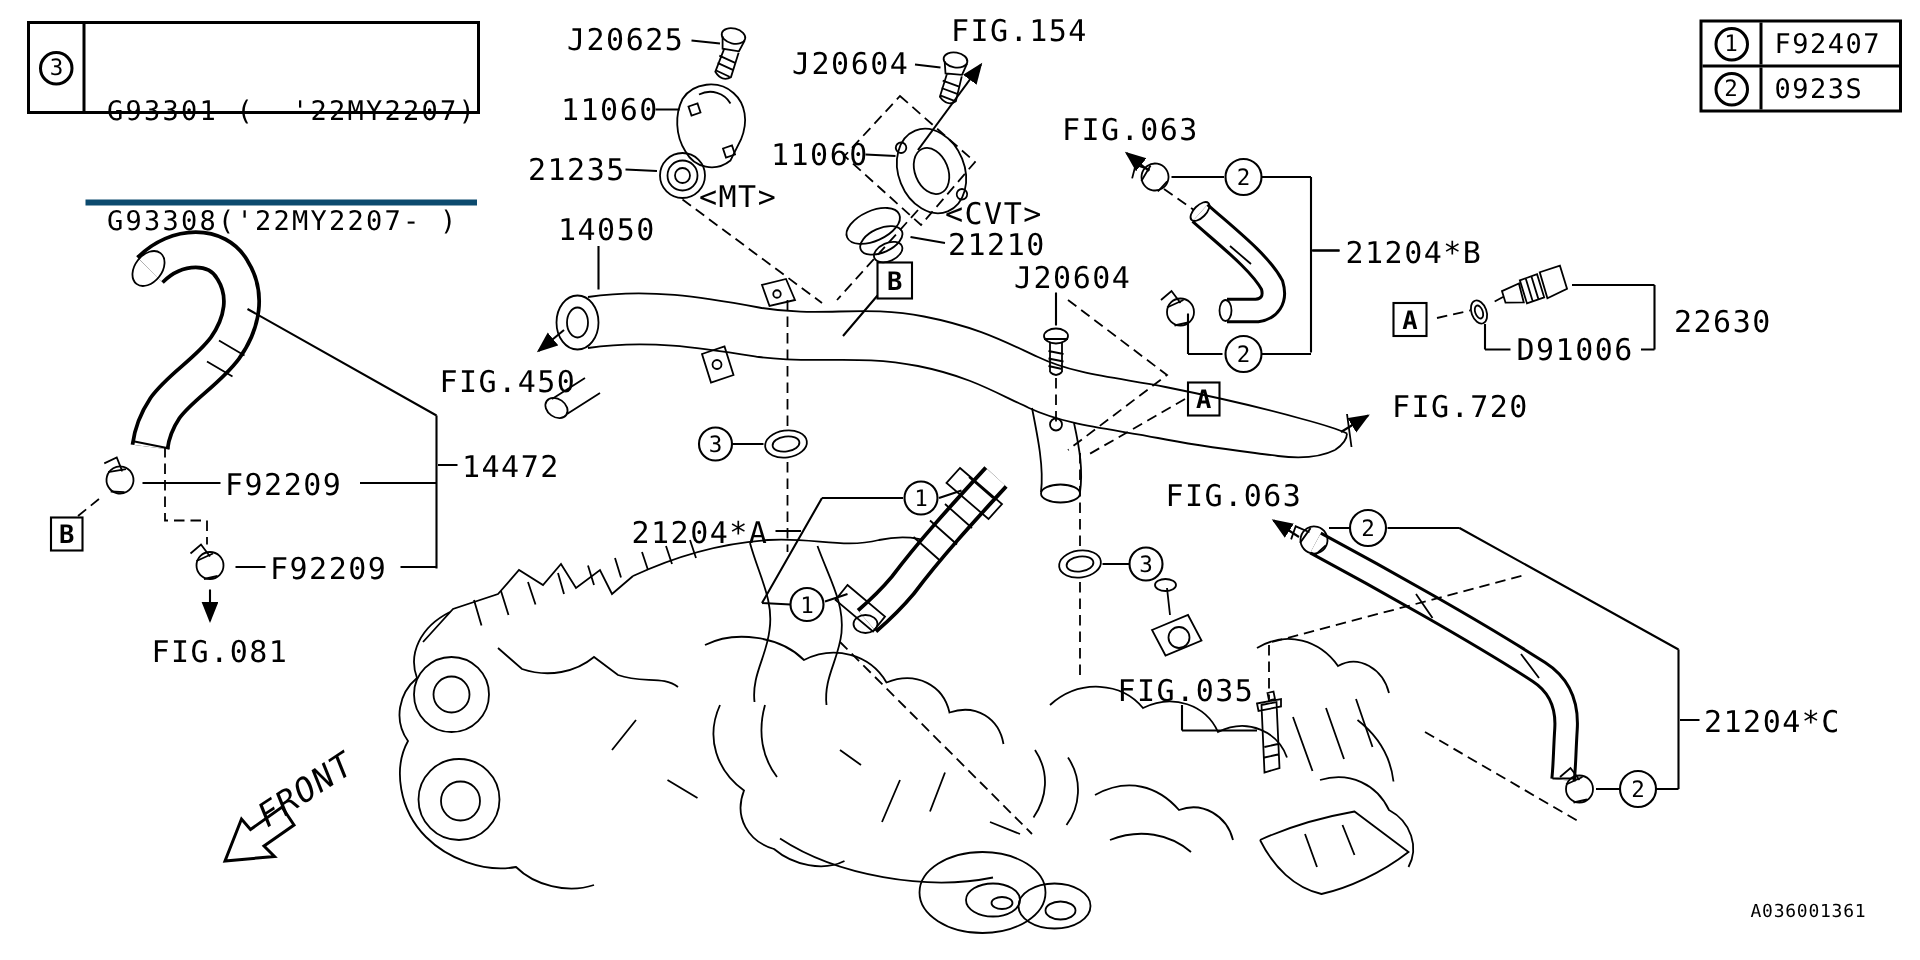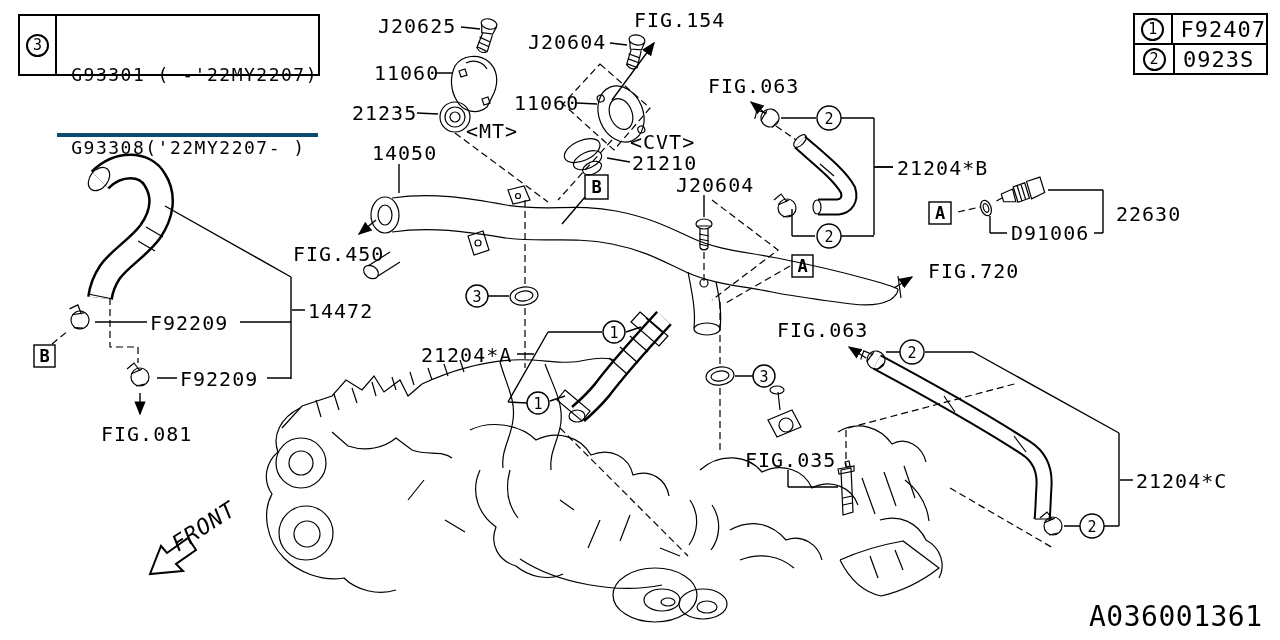--- a/index.html
+++ b/index.html
@@ -17,24 +17,24 @@
   .tube-i{stroke:#fff;fill:none;}
   
   .legend{position:absolute;border:2px solid #000;display:flex;background:#fff;box-sizing:border-box;}
   .legend .symcell{width:38px;border-right:2px solid #000;display:flex;align-items:center;justify-content:center;flex-direction:column;gap:6px;}
   .legend .rows{display:flex;flex-direction:column;flex:1;}
   .legend .row{flex:1;display:flex;align-items:center;padding-left:14px;font-size:18px;letter-spacing:1.5px;white-space:pre;margin-top:48px;}
   .legend .row + .row{border-top:4px solid #0c4a6e;}
   .legend .rrow{flex:1;display:flex;align-items:stretch;}
   .legend .rrow + .rrow{border-top:2px solid #000;}
   .legend .rrow .symcell2{width:38px;border-right:2px solid #000;display:flex;align-items:center;justify-content:center;}
-  .legend .rrow .val{flex:1;display:flex;align-items:center;padding-left:8px;font-size:22px;letter-spacing:1px;}
+  .legend .rrow .val{flex:1;display:flex;align-items:center;padding-left:8px;font-size:18px;letter-spacing:1px;}
   .circ{display:inline-flex;width:23px;height:23px;border:2px solid #000;border-radius:50%;
         align-items:center;justify-content:center;font-size:15px;box-sizing:border-box;}
-  #docnum{position:absolute;left:1089px;top:600px;font-size:28px;letter-spacing:0.5px;}
+  #docnum{position:absolute;left:1167px;top:600px;font-size:12px;letter-spacing:0.5px;}
 </style>
 </head>
 <body>
 
 <div id="stage">
 
 <svg width="1280" height="640" viewBox="0 0 1280 640">
   <defs>
     <marker id="arr" markerWidth="11" markerHeight="9" refX="9" refY="4" orient="auto">
       <path d="M0,0 L10,4 L0,8 Z" fill="#000"></path>

